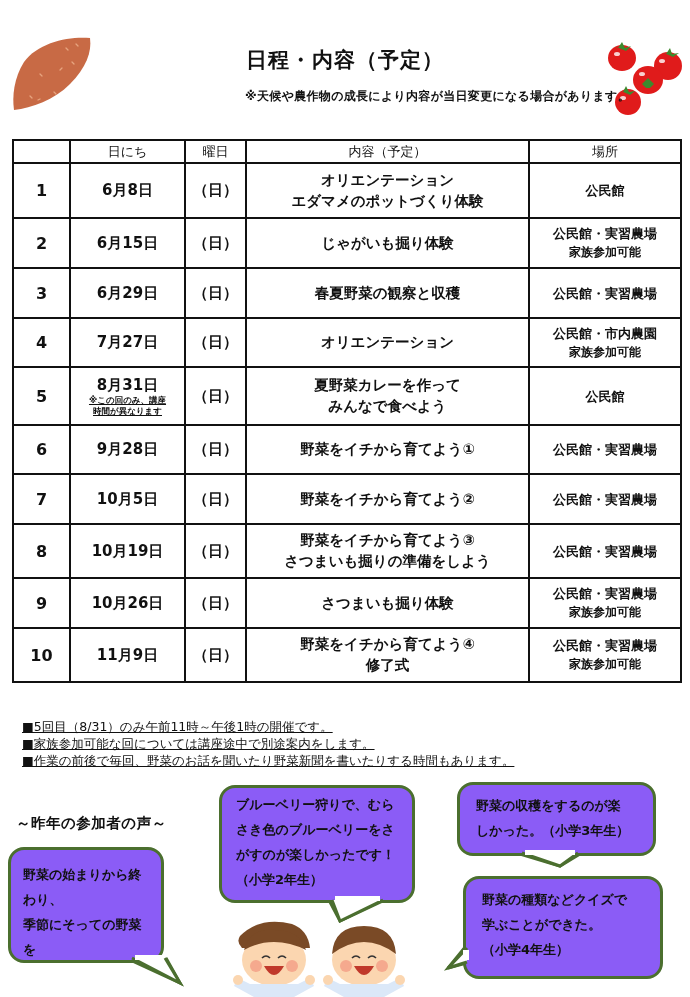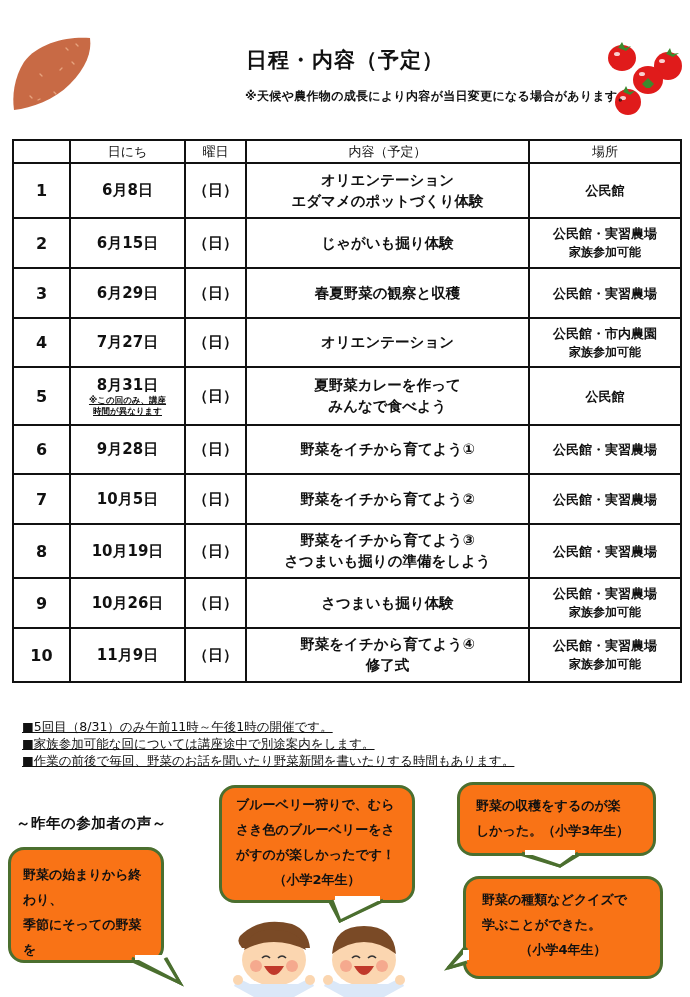--- a/index.html
+++ b/index.html
@@ -23,23 +23,23 @@
   .place-sub { font-size: 12px; display: block; }
   .date-note { display: block; font-size: 8.5px; line-height: 11px; text-decoration: underline; font-weight: bold; margin-top: 1px; }
   .date-main { display: block; line-height: 18px; }
   .line { display: block; }
 
   .notes { position: absolute; left: 22px; top: 718px; font-size: 12.5px; line-height: 17px; }
   .notes div { white-space: nowrap; text-decoration: underline; }
 
   .voices-title { position: absolute; left: 16px; top: 814px; font-size: 14.5px; font-weight: bold; letter-spacing: 0.5px; }
 
-  .bubble { position: absolute; border: 3px solid #4b6f2f; border-radius: 16px; background: #f97316; font-size: 13px; font-weight: bold; line-height: 25px; padding: 8px 12px; }
+  .bubble { position: absolute; border: 3px solid #4b6f2f; border-radius: 16px; background: #8b5cf6; font-size: 13px; font-weight: bold; line-height: 25px; padding: 8px 12px; }
   .tail { position: absolute; }
-  .bubble .right { display: block; text-align: center; }
+  .bubble .right { display: block; text-align: left; }
 
   .kids { position: absolute; left: 230px; top: 918px; width: 180px; height: 79px; }
 </style>
 </head>
 <body>
 
 <svg class="sweetpotato" viewBox="0 0 82 78">
   <path d="M80 4 C 60 2, 28 8, 14 28 C 4 44, 2 62, 4 76 C 22 74, 44 66, 60 50 C 76 34, 82 18, 80 4 Z" fill="#c86a45"></path>
   <g stroke="#e7a47f" stroke-width="1.3" stroke-linecap="round">
     <line x1="56" y1="14" x2="58" y2="16"></line>

